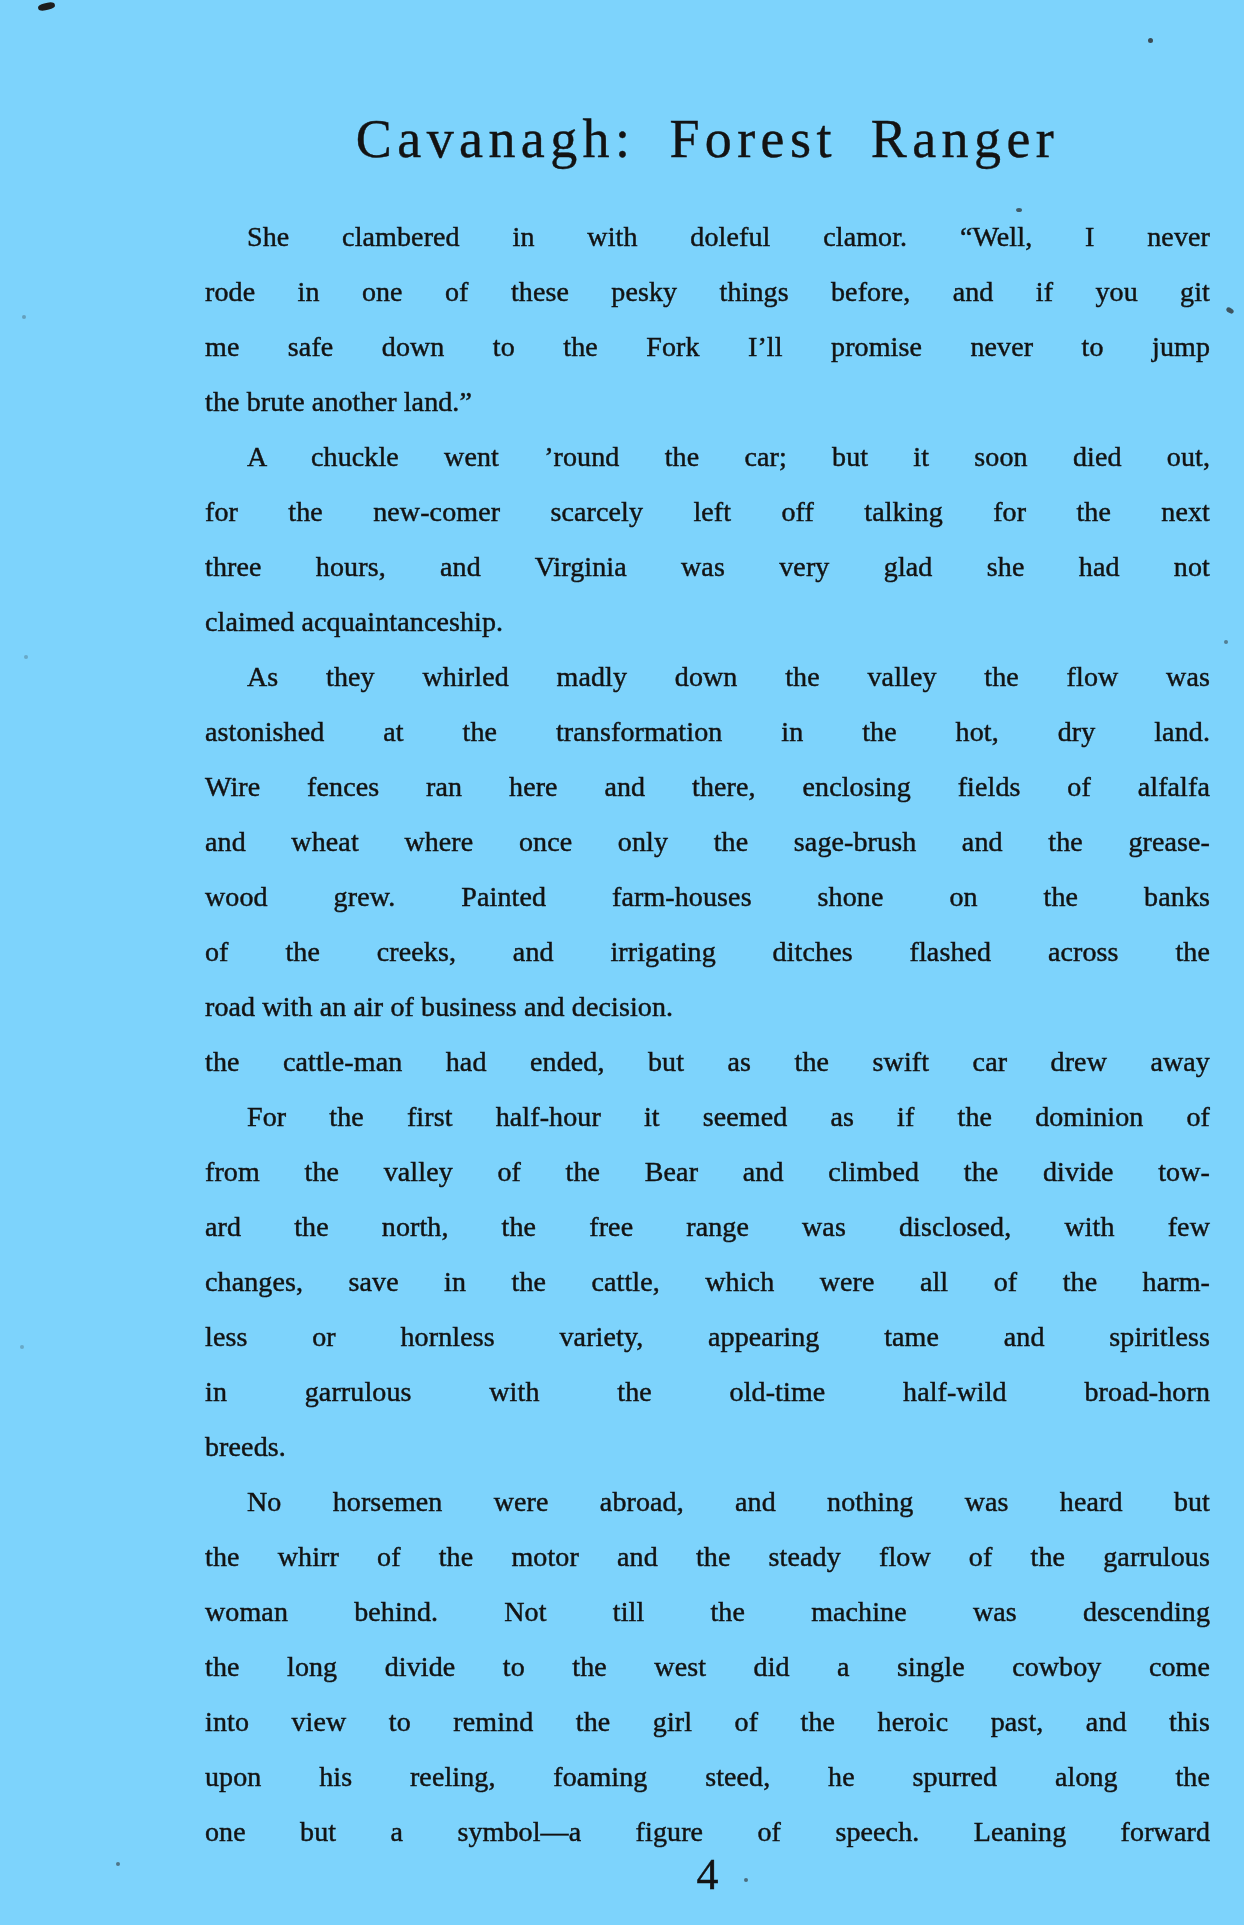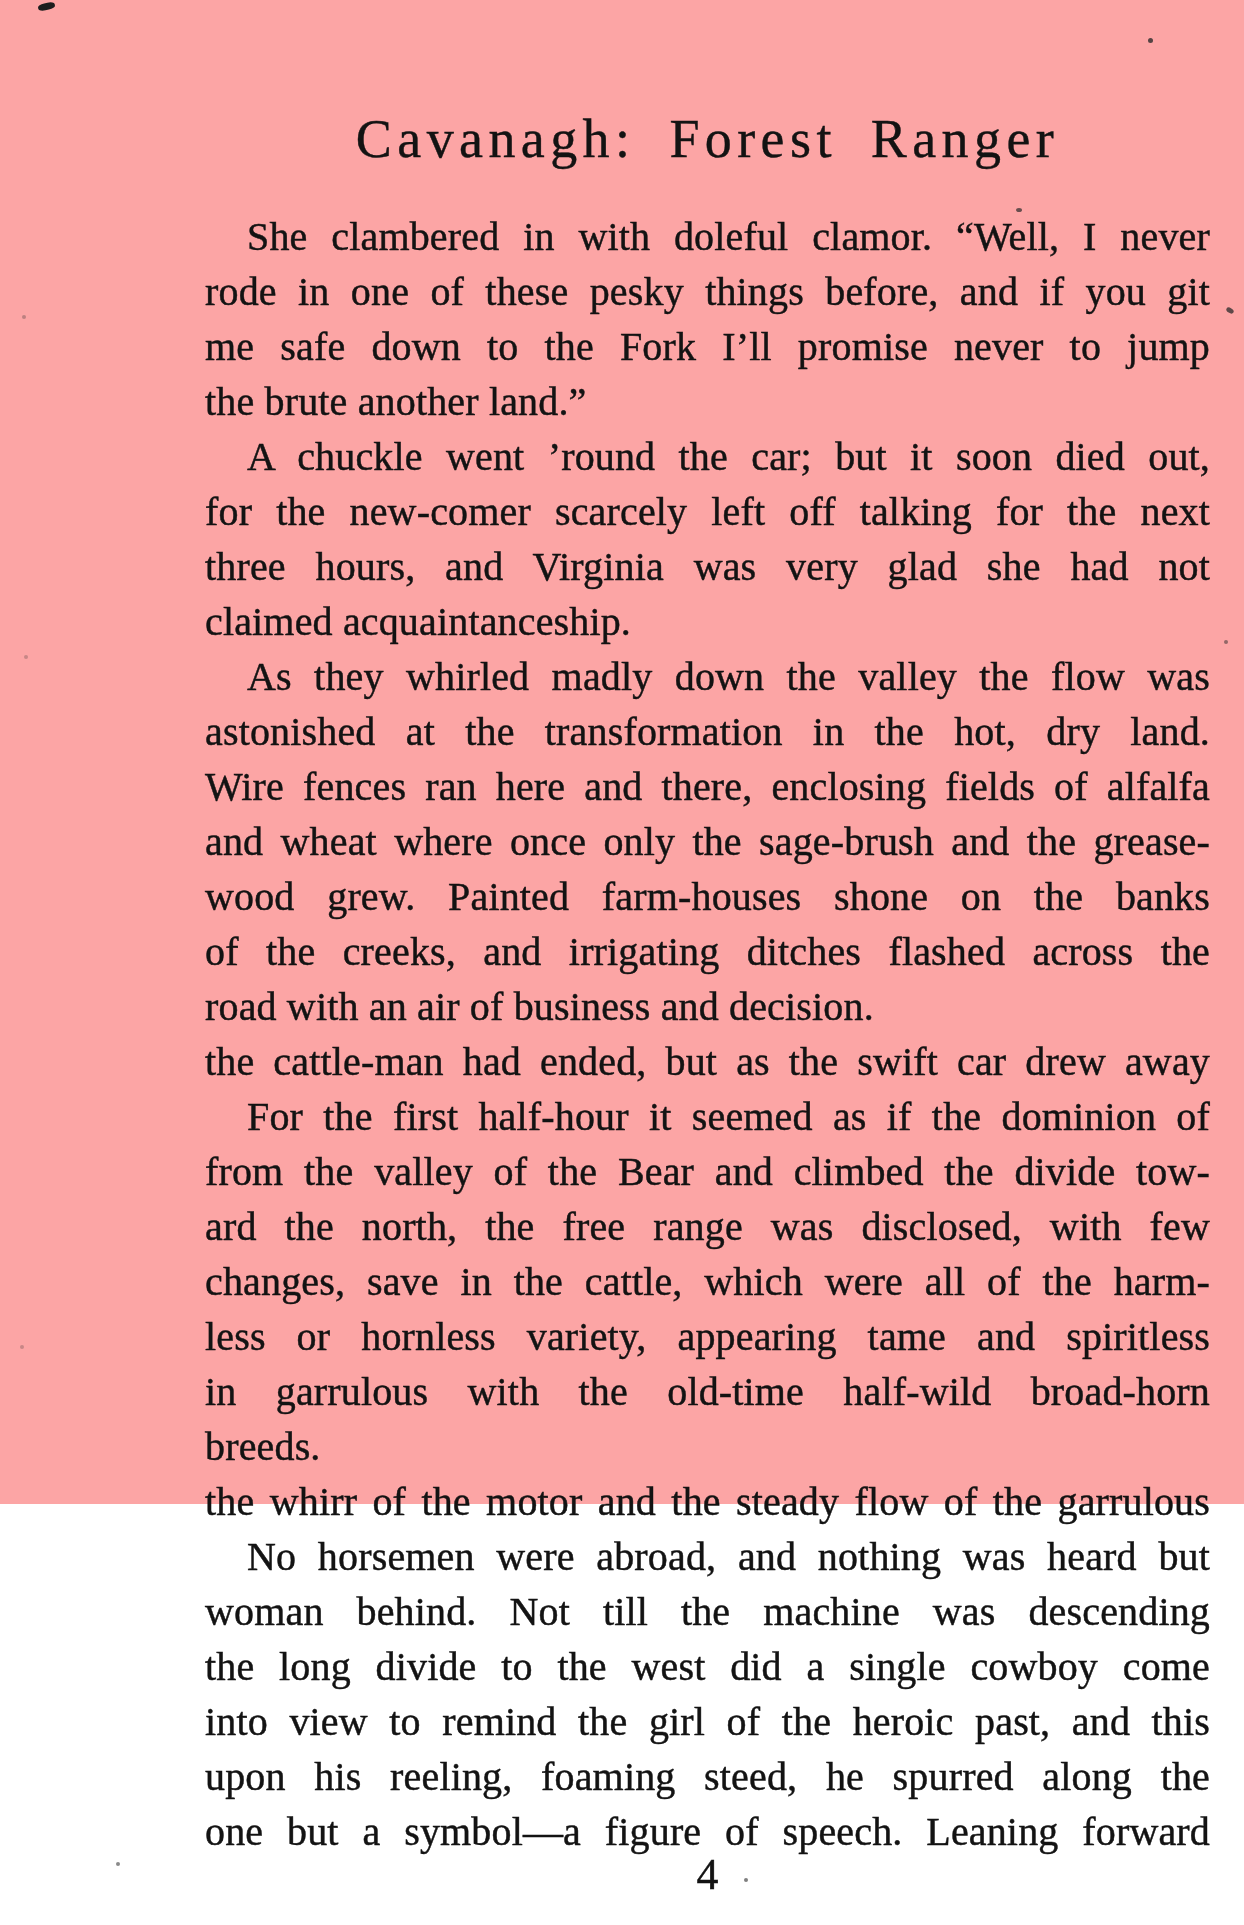--- a/index.html
+++ b/index.html
@@ -5,42 +5,42 @@
   html, body { margin: 0; padding: 0; }
   body {
     width: 1244px; height: 1925px;
     background: #ffffff;
     font-family: "Liberation Serif", "DejaVu Serif", serif;
     color: #131313;
     overflow: hidden;
   }
   .page {
     position: relative;
-    width: 1244px; height: 1504px;
-    background: #fca5a5;
+    width: 1244px; height: 1925px;
+    background: #7dd3fc;
   }
   .content {
     position: absolute;
     left: 205px; top: 0;
     width: 1005px;
   }
   h1.title {
     margin: 109px 0 40px 0;
     font-size: 54px;
     line-height: 60px;
     font-weight: 400;
     text-align: center;
     letter-spacing: 0.10em;
     word-spacing: 0.28em;
     white-space: nowrap;
     -webkit-text-stroke: 0.4px #131313;
   }
   .body-text { width: 1005px; }
   .line {
-    font-size: 40px;
+    font-size: 28px;
     line-height: 55px;
     text-align: justify;
     text-align-last: justify;
     letter-spacing: 0.004em;
     -webkit-text-stroke: 0.45px #131313;
   }
   .line.first { padding-left: 42px; }
   .line.endline { text-align-last: left; }
   .pagenum {
     margin-top: -8px;
@@ -85,22 +85,22 @@
         <div class="line">of the creeks, and irrigating ditches flashed across the</div>
         <div class="line endline">road with an air of business and decision.</div>
         <div class="line">the cattle-man had ended, but as the swift car drew away</div>
         <div class="line first">For the first half-hour it seemed as if the dominion of</div>
         <div class="line">from the valley of the Bear and climbed the divide tow-</div>
         <div class="line">ard the north, the free range was disclosed, with few</div>
         <div class="line">changes, save in the cattle, which were all of the harm-</div>
         <div class="line">less or hornless variety, appearing tame and spiritless</div>
         <div class="line">in garrulous with the old-time half-wild broad-horn</div>
         <div class="line endline">breeds.</div>
+        <div class="line first">No horsemen were abroad, and nothing was heard but</div>
         <div class="line">the whirr of the motor and the steady flow of the garrulous</div>
-        <div class="line first">No horsemen were abroad, and nothing was heard but</div>
         <div class="line">woman behind.  Not till the machine was descending</div>
         <div class="line">the long divide to the west did a single cowboy come</div>
         <div class="line">into view to remind the girl of the heroic past, and this</div>
         <div class="line">upon his reeling, foaming steed, he spurred along the</div>
         <div class="line">one but a symbol—a figure of speech.  Leaning forward</div>
       </main>
     <div class="pagenum">4</div>
   </div>
 
   <span class="speck s1"></span>

